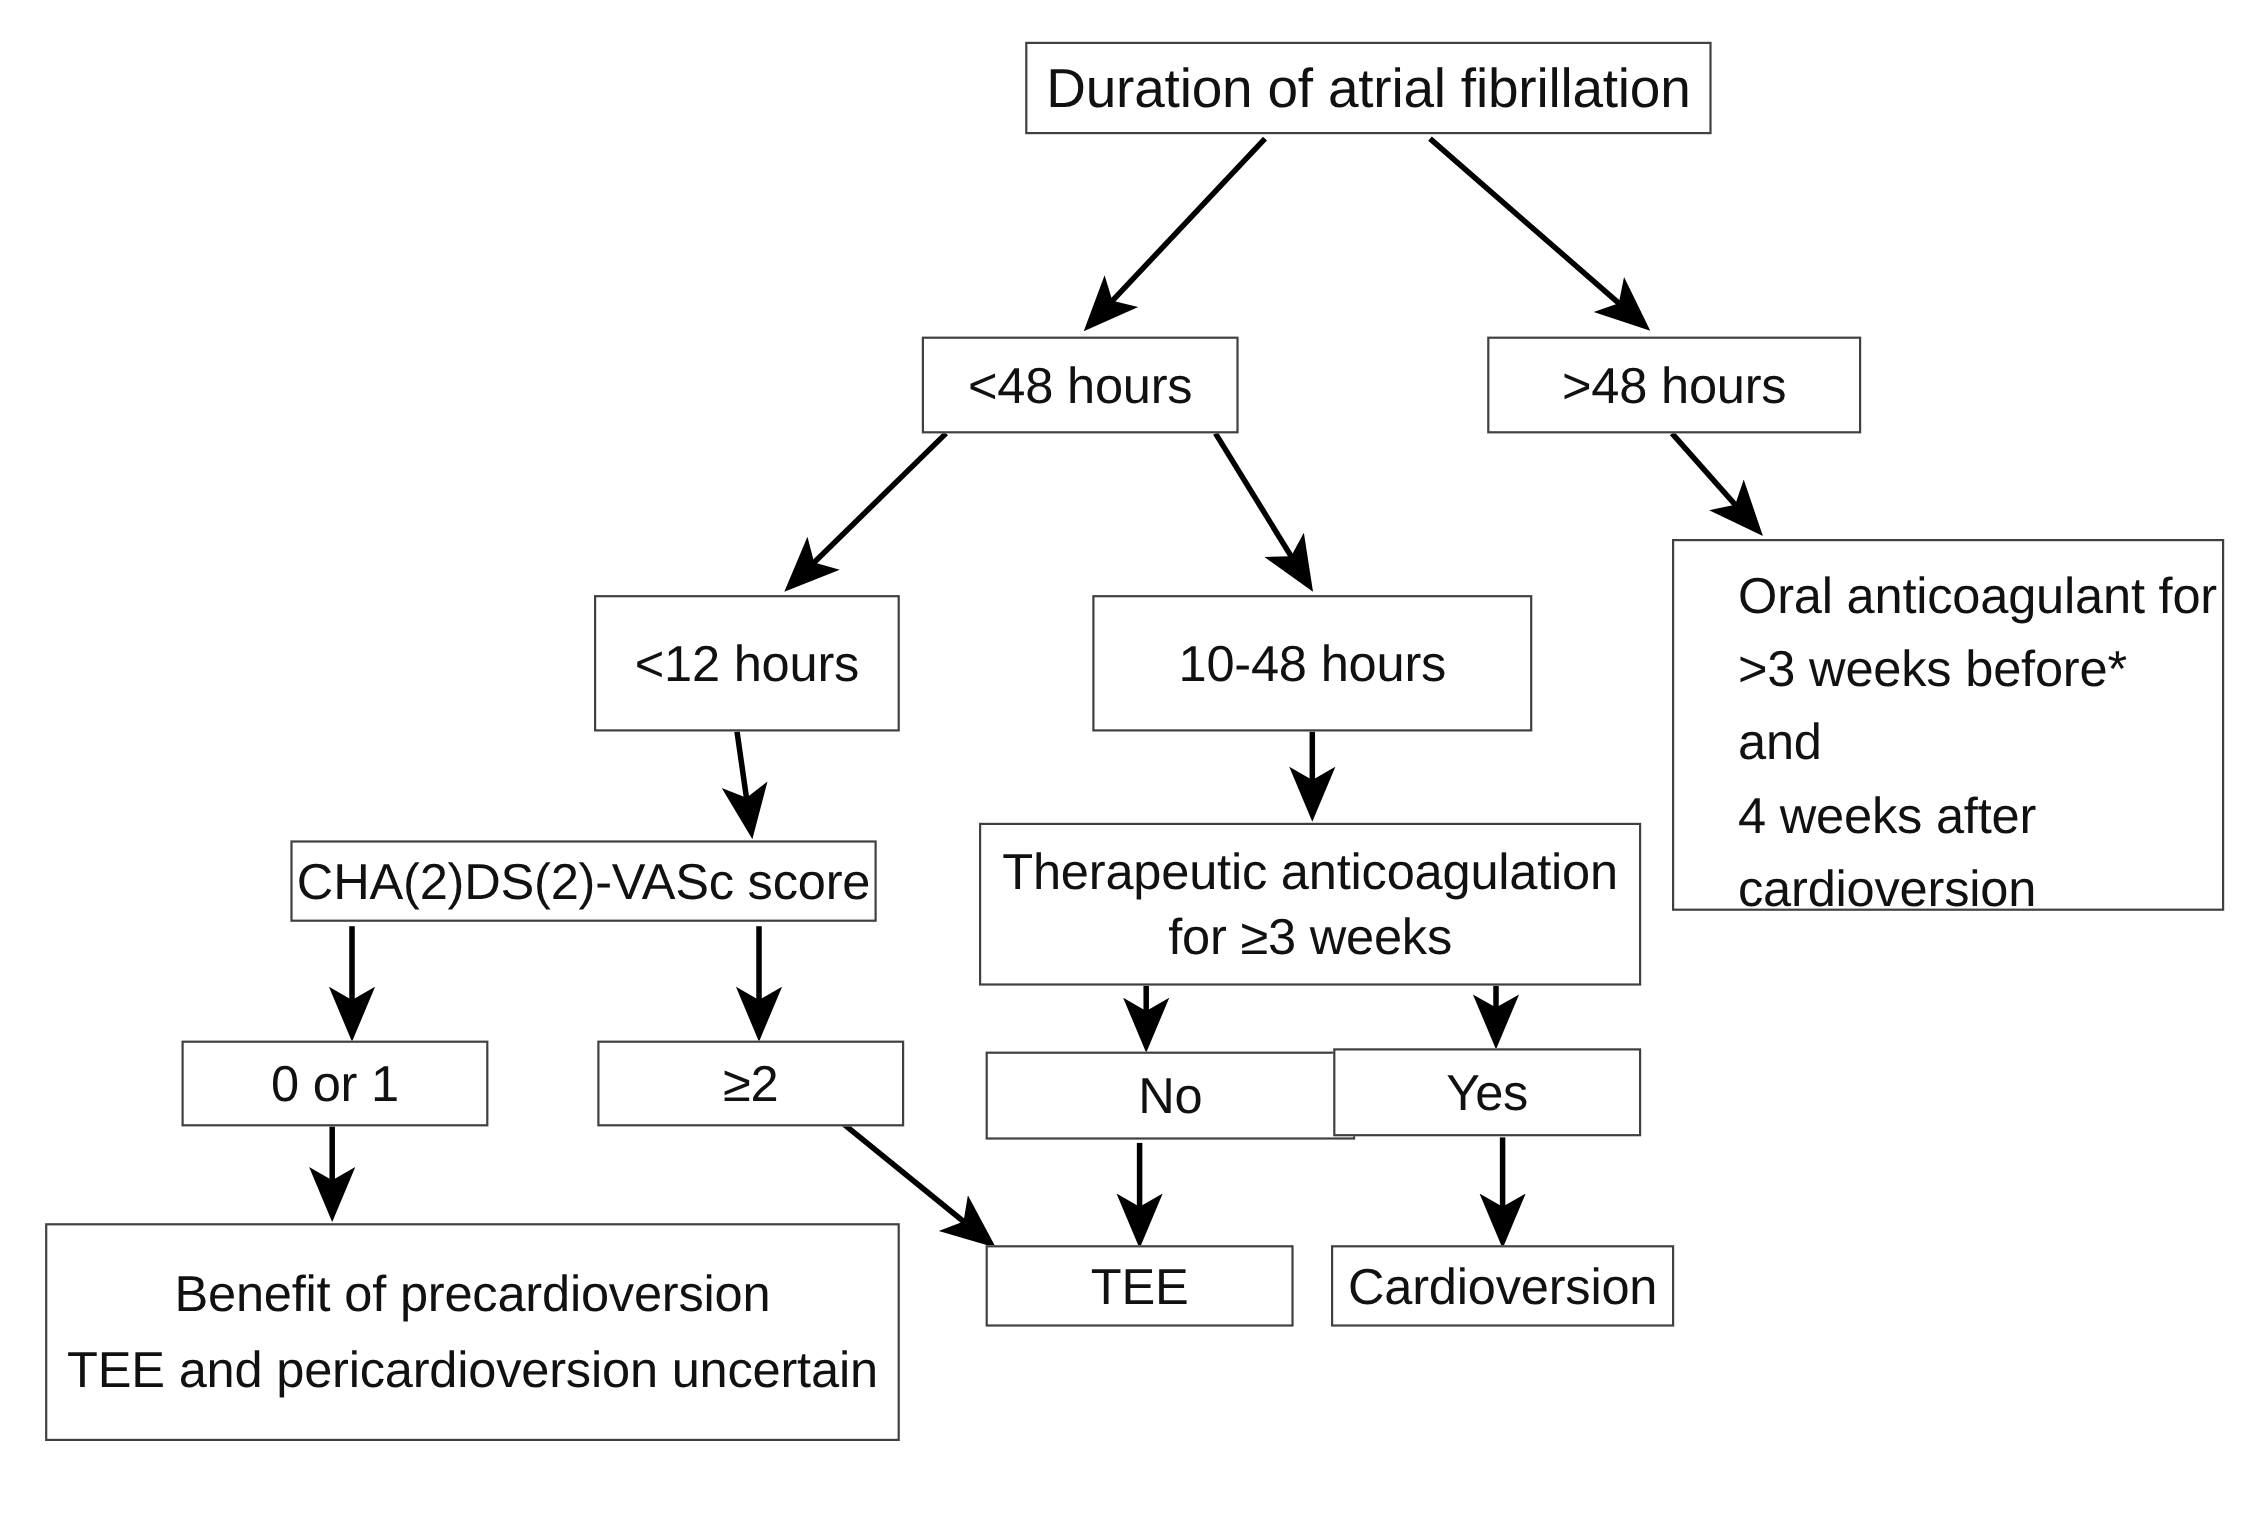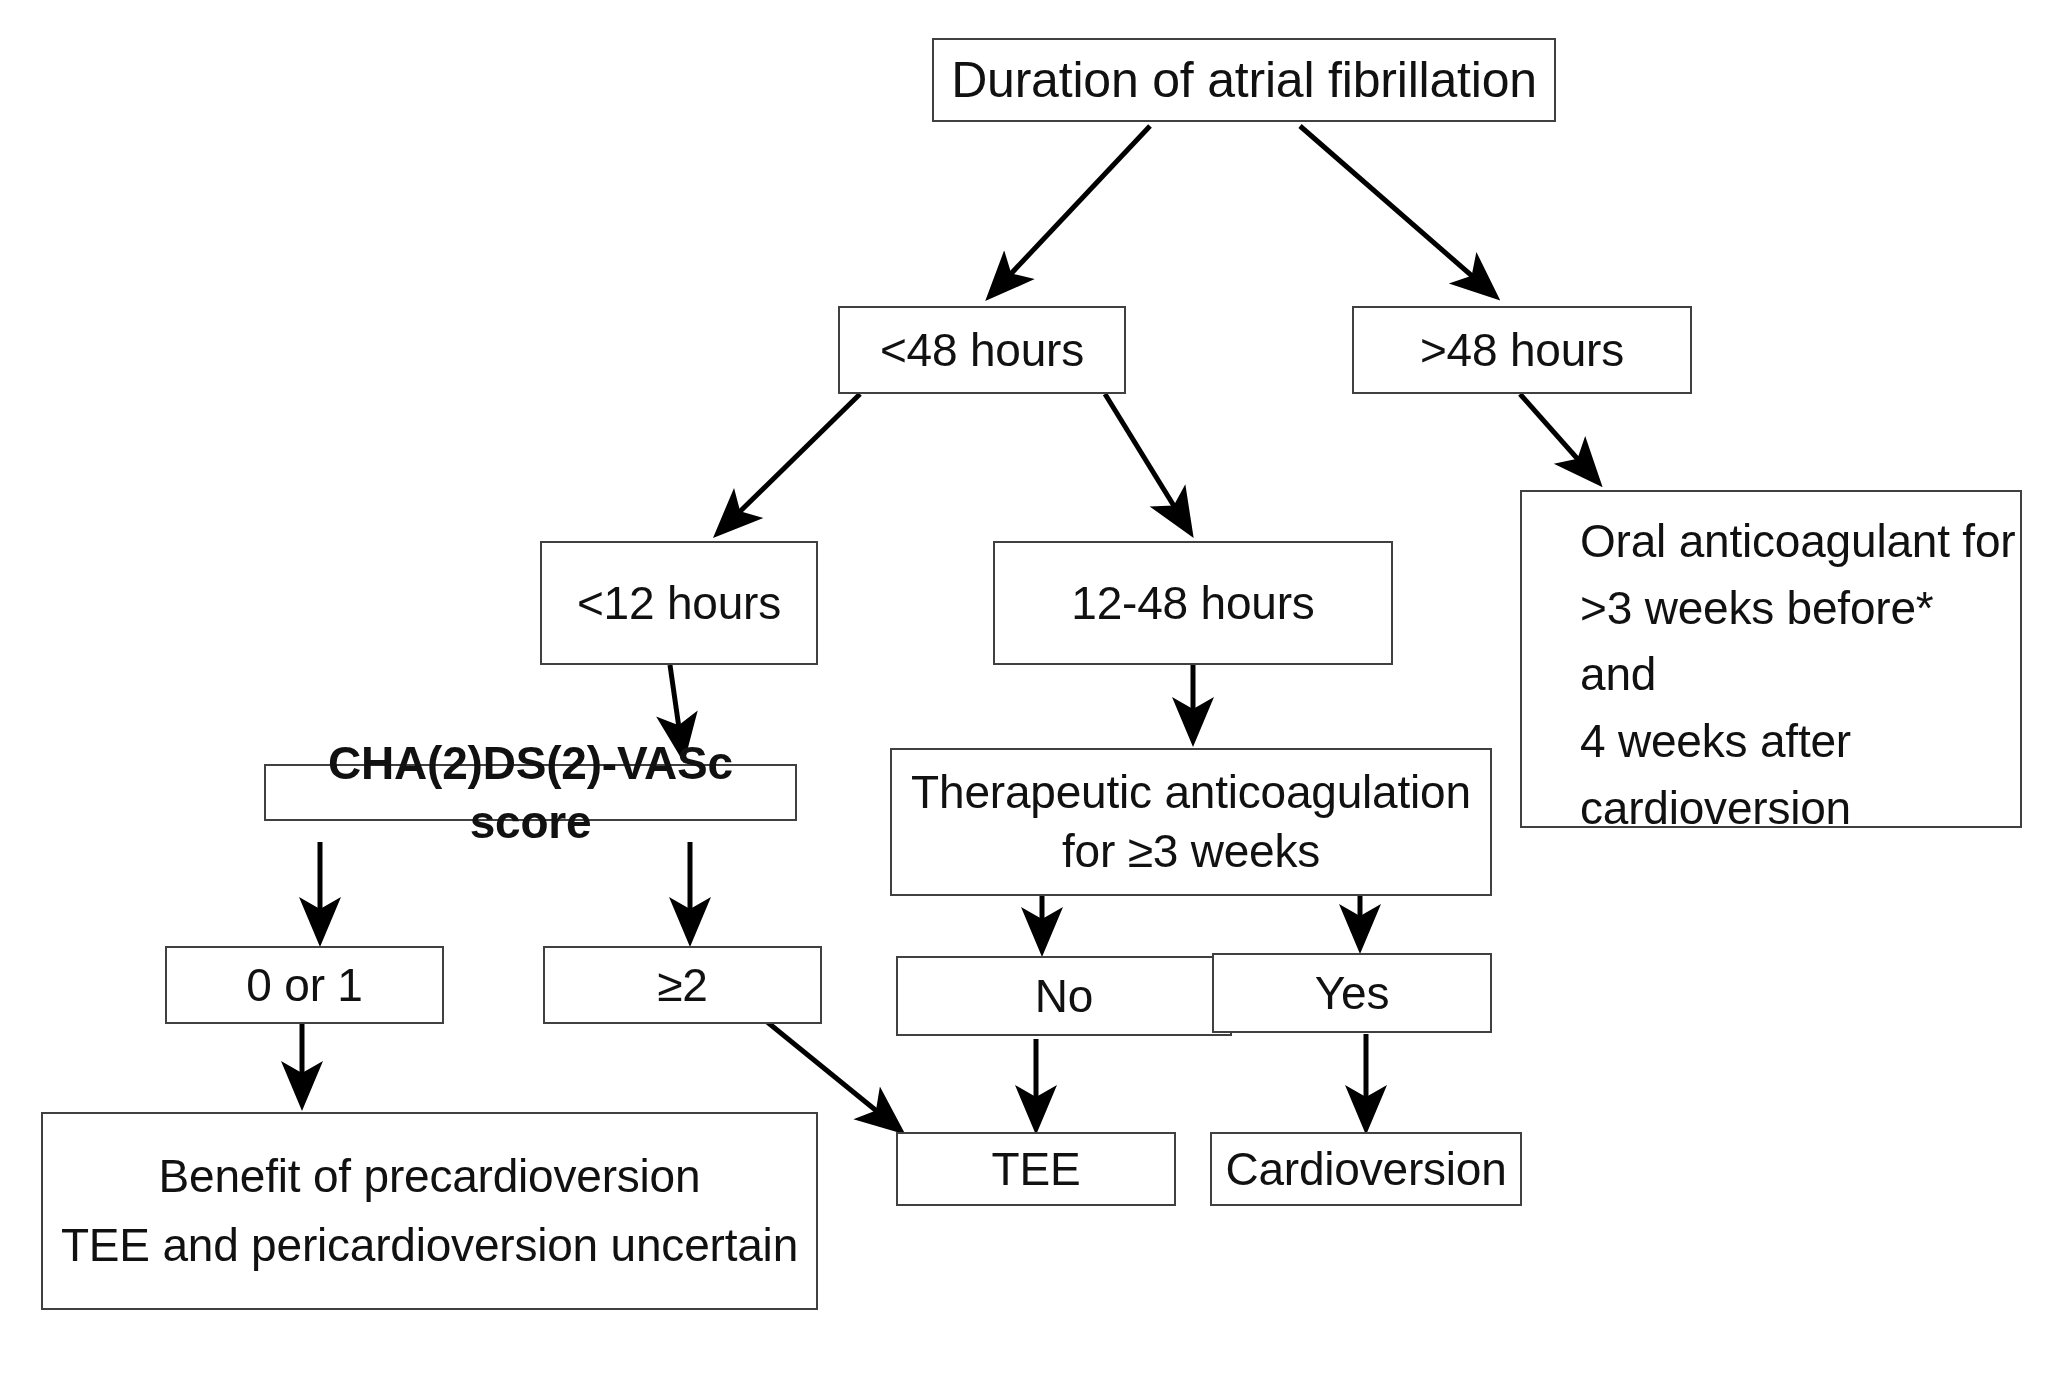--- a/index.html
+++ b/index.html
@@ -115,31 +115,31 @@
 
   <div class="node" style="left:1352px; top:306px; width:340px; height:88px;">
     <span class="label">&gt;48 hours</span>
   </div>
 
   <div class="node" style="left:540px; top:541px; width:278px; height:124px;">
     <span class="label">&lt;12 hours</span>
   </div>
 
   <div class="node" style="left:993px; top:541px; width:400px; height:124px;">
-    <span class="label">12-48 hours</span>
+    <span class="label">10-48 hours</span>
   </div>
 
   <div class="node align-left pad-top" style="left:1520px; top:490px; width:502px; height:338px; line-height:1.45;">
     <span class="label">Oral anticoagulant for
 &gt;3 weeks before* and
 4 weeks after
 cardioversion</span>
   </div>
 
-  <div class="node" style="left:264px; top:764px; width:533px; height:57px;font-weight:bold;">
+  <div class="node" style="left:264px; top:764px; width:533px; height:74px;">
     <span class="label">CHA(2)DS(2)-VASc score</span>
   </div>
 
   <div class="node" style="left:890px; top:748px; width:602px; height:148px;">
     <span class="label">Therapeutic anticoagulation
 for ≥3 weeks</span>
   </div>
 
   <div class="node" style="left:165px; top:946px; width:279px; height:78px;">
     <span class="label">0 or 1</span>

